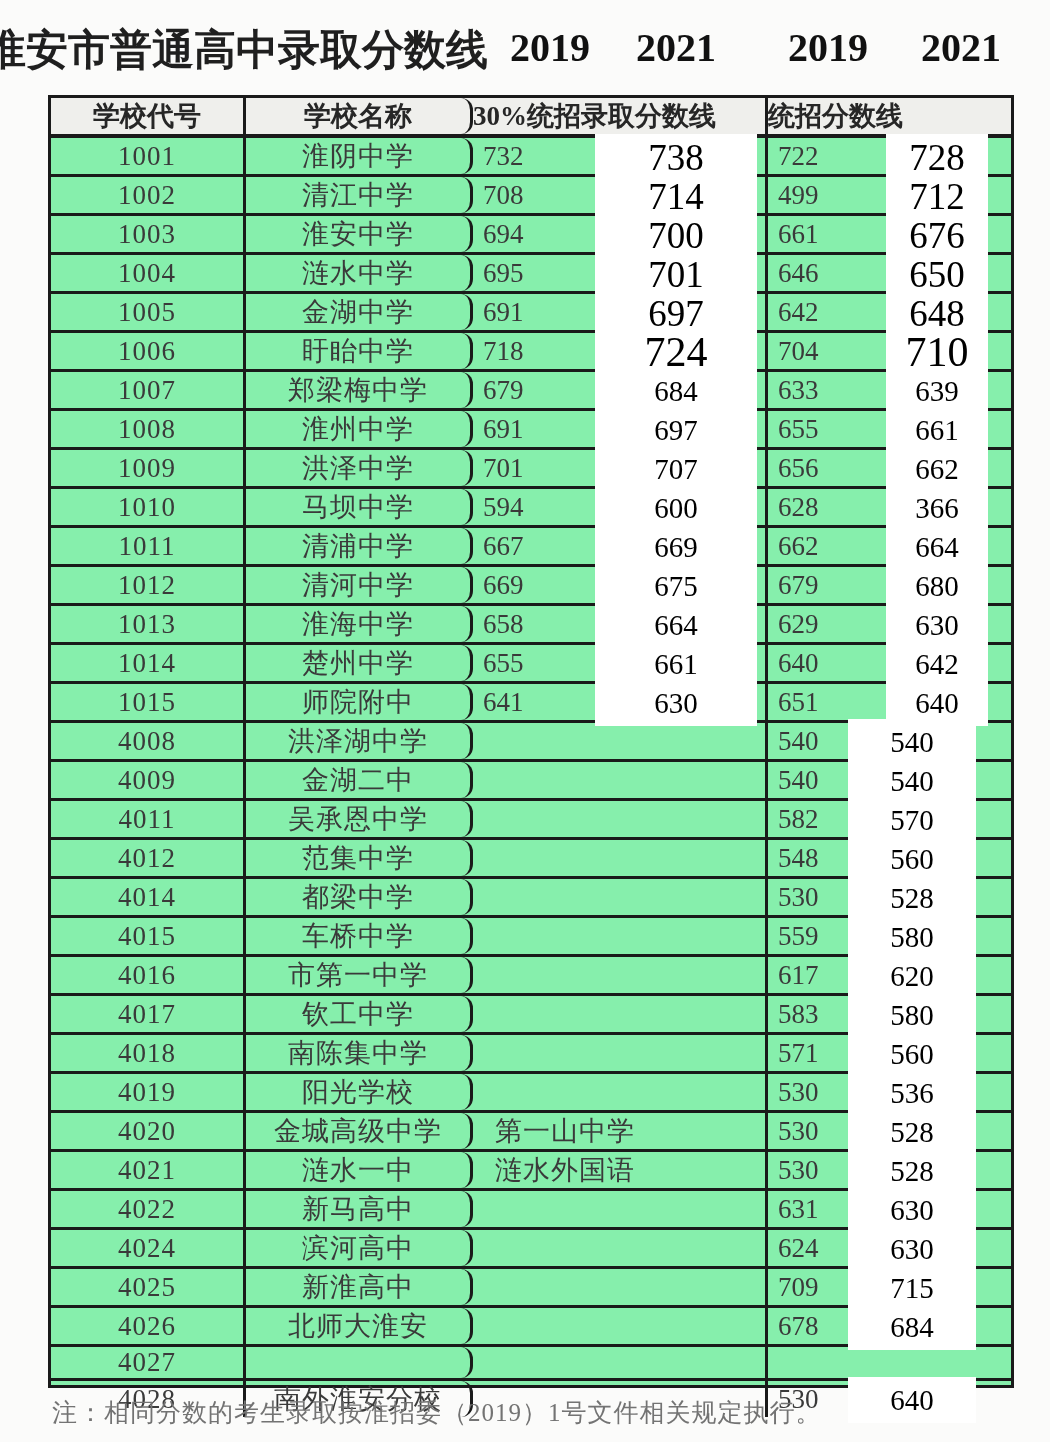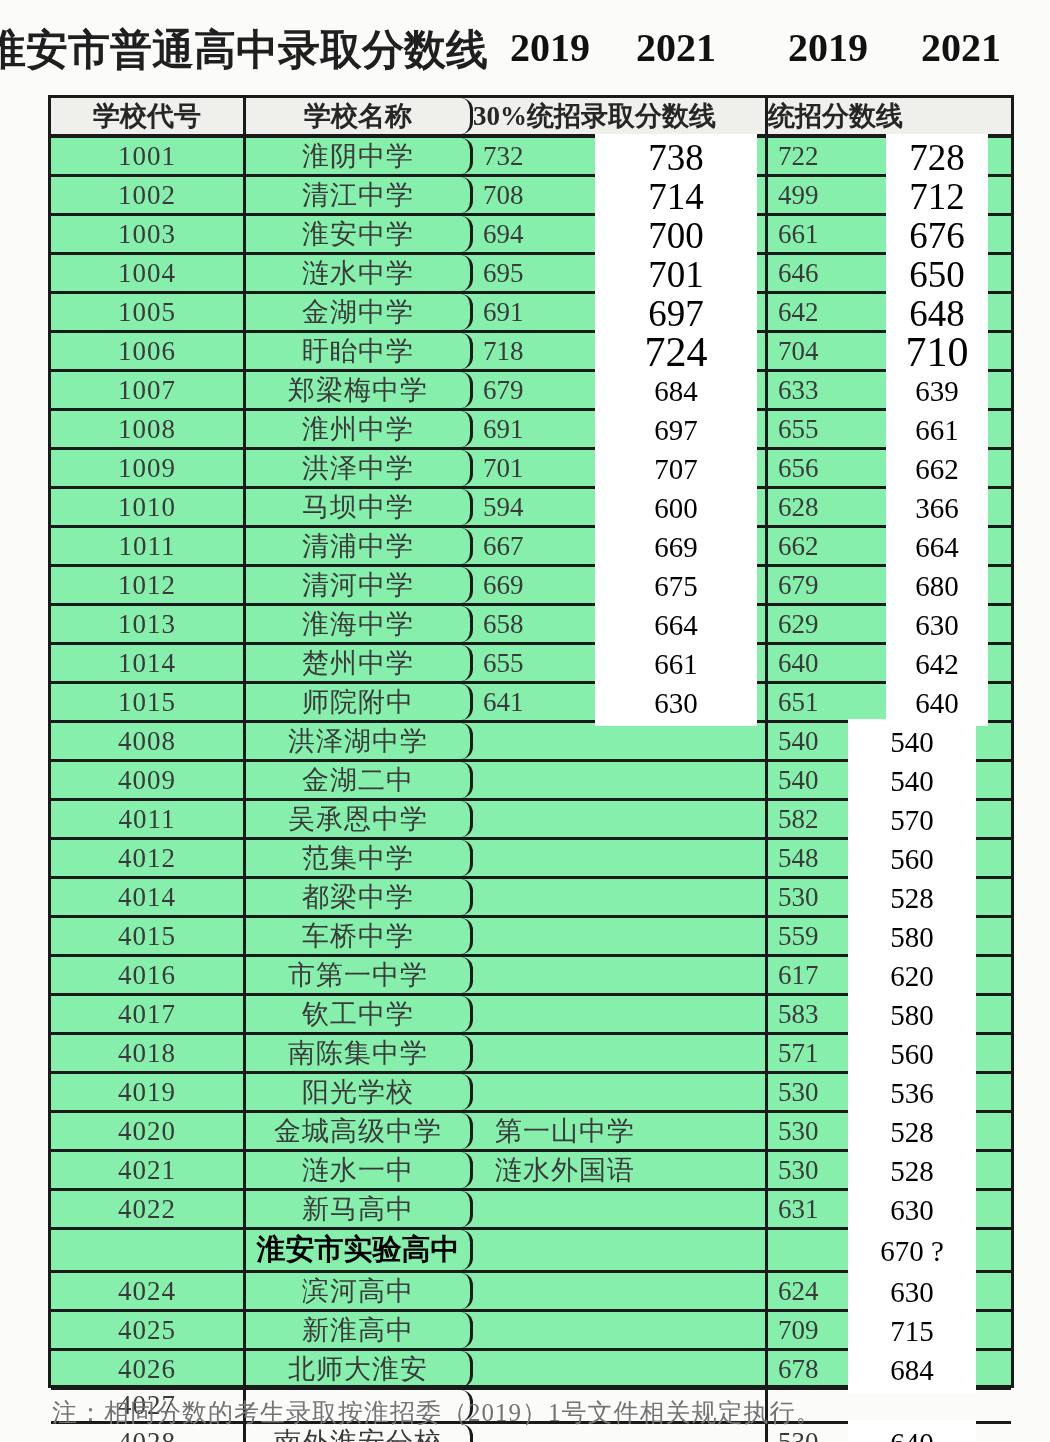--- a/index.html
+++ b/index.html
@@ -581,37 +581,20 @@
       
       
     </div>
     <div class="cell c-tz">
       <span class="printed">631</span>
       <span class="boldval sz-md">630</span>
     </div>
   </div>
       <div class="row grp-b">
     <div class="cell c-code">
-      <span class="code-text"></span>
-    </div>
-    <div class="cell c-name">
-      <span class="name-text name-bold">淮安市实验高中</span>
-    </div>
-    <div class="cell c-p30">
-      
-      
-      
-    </div>
-    <div class="cell c-tz">
-
-      <span class="boldval sz-md">670 ?</span>
-    </div>
-  </div>
-      <div class="row grp-b">
-    <div class="cell c-code">
       <span class="code-text">4024</span>
     </div>
     <div class="cell c-name">
       <span class="name-text">滨河高中</span>
     </div>
     <div class="cell c-p30">
       
       
       
     </div>

